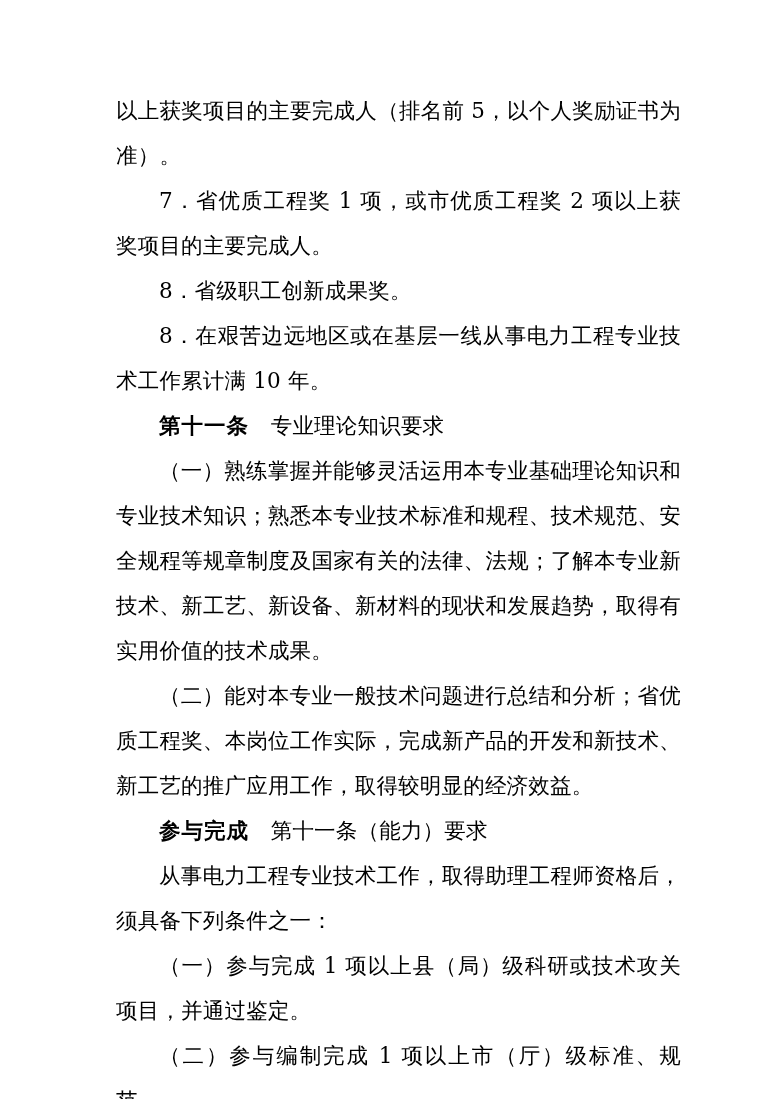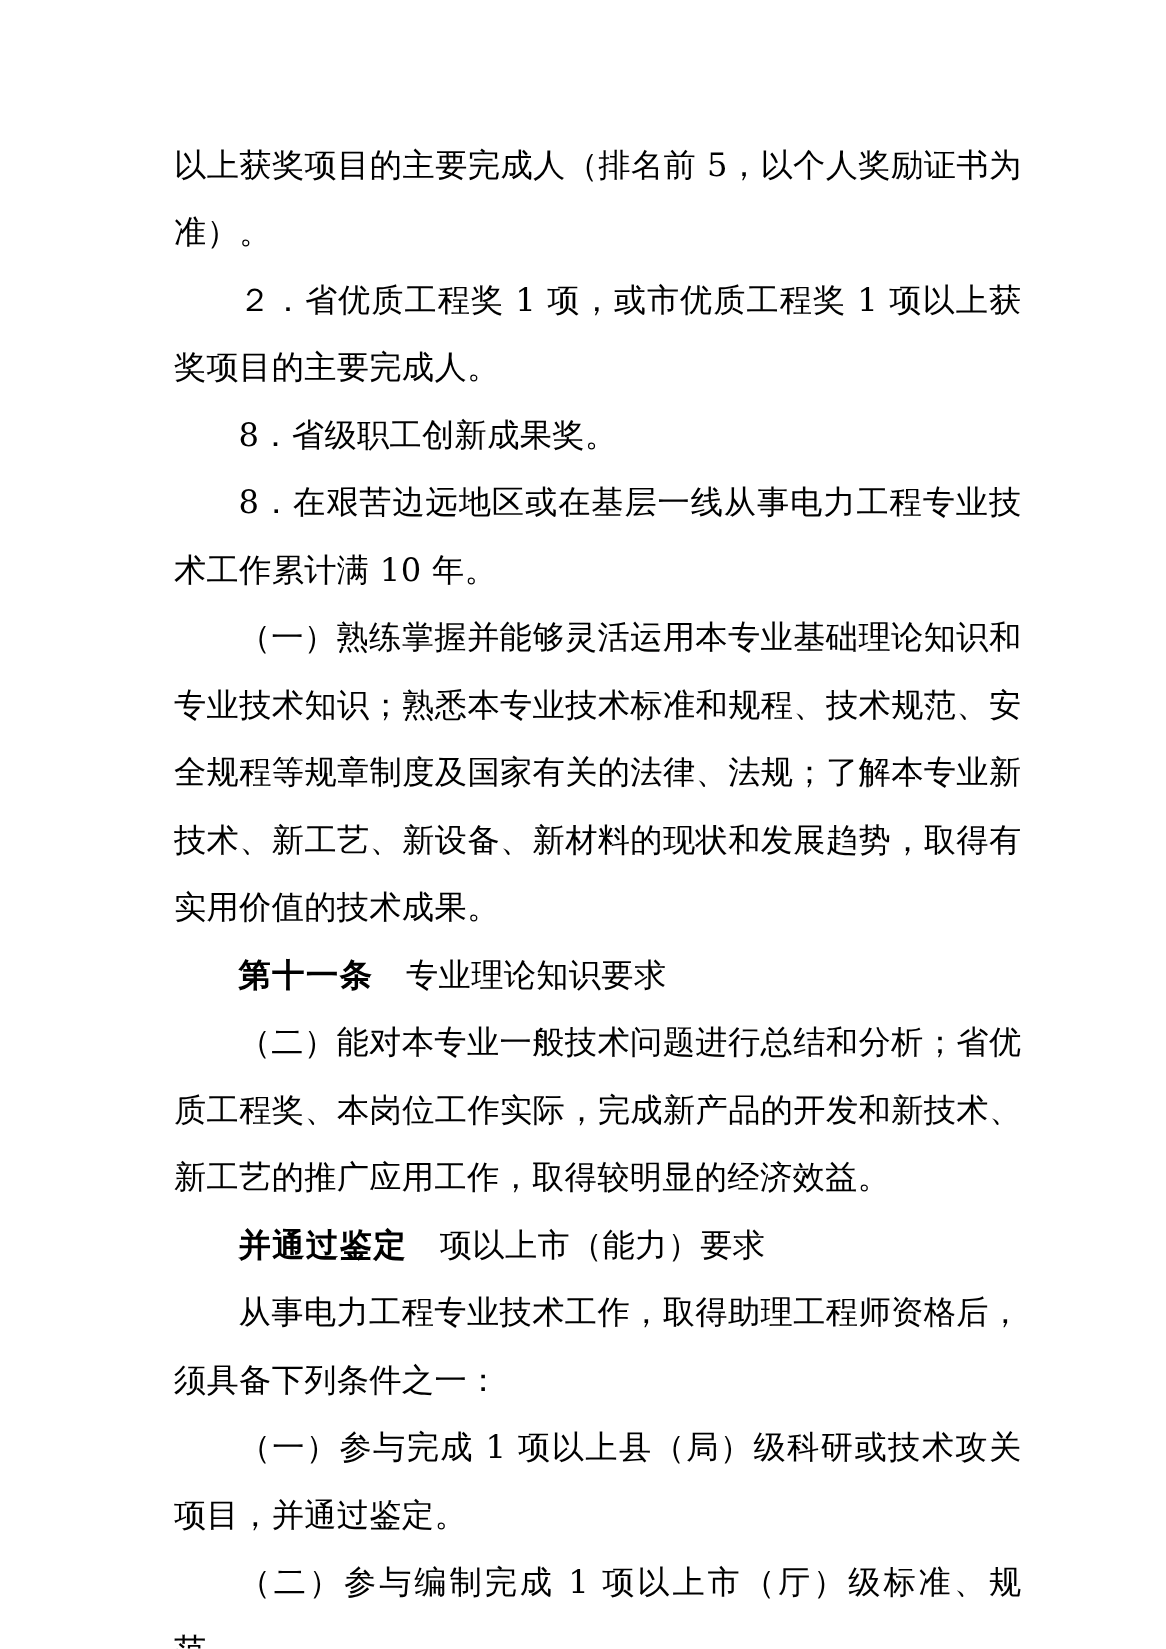--- a/index.html
+++ b/index.html
@@ -43,33 +43,33 @@
   }
 </style>
 </head>
 <body>
 
 <div class="page">
   <div class="doc-body">
 
     <p class="noindent">以上获奖项目的主要完成人（排名前 5，以个人奖励证书为准）。</p>
 
-    <p class="indent">２．省优质工程奖 1 项，或市优质工程奖 1 项以上获奖项目的主要完成人。</p>
+    <p class="indent">7．省优质工程奖 1 项，或市优质工程奖 2 项以上获奖项目的主要完成人。</p>
 
     <p class="indent">8．省级职工创新成果奖。</p>
 
     <p class="indent">8．在艰苦边远地区或在基层一线从事电力工程专业技术工作累计满 10 年。</p>
 
+    <p class="indent"><span class="heading-run">第十一条</span><span>　</span><span>专业理论知识要求</span></p>
+
     <p class="indent">（一）熟练掌握并能够灵活运用本专业基础理论知识和专业技术知识；熟悉本专业技术标准和规程、技术规范、安全规程等规章制度及国家有关的法律、法规；了解本专业新技术、新工艺、新设备、新材料的现状和发展趋势，取得有实用价值的技术成果。</p>
-
-    <p class="indent"><span class="heading-run">第十一条</span><span>　</span><span>专业理论知识要求</span></p>
 
     <p class="indent">（二）能对本专业一般技术问题进行总结和分析；省优质工程奖、本岗位工作实际，完成新产品的开发和新技术、新工艺的推广应用工作，取得较明显的经济效益。</p>
 
-    <p class="indent"><span class="heading-run">并通过鉴定</span><span>　</span><span>项以上市（能力）要求</span></p>
+    <p class="indent"><span class="heading-run">参与完成</span><span>　</span><span>第十一条（能力）要求</span></p>
 
     <p class="indent">从事电力工程专业技术工作，取得助理工程师资格后，须具备下列条件之一：</p>
 
     <p class="indent">（一）参与完成 1 项以上县（局）级科研或技术攻关项目，并通过鉴定。</p>
 
     <p class="indent">（二）参与编制完成 1 项以上市（厅）级标准、规范、</p>
 
   </div>
 </div>
 

